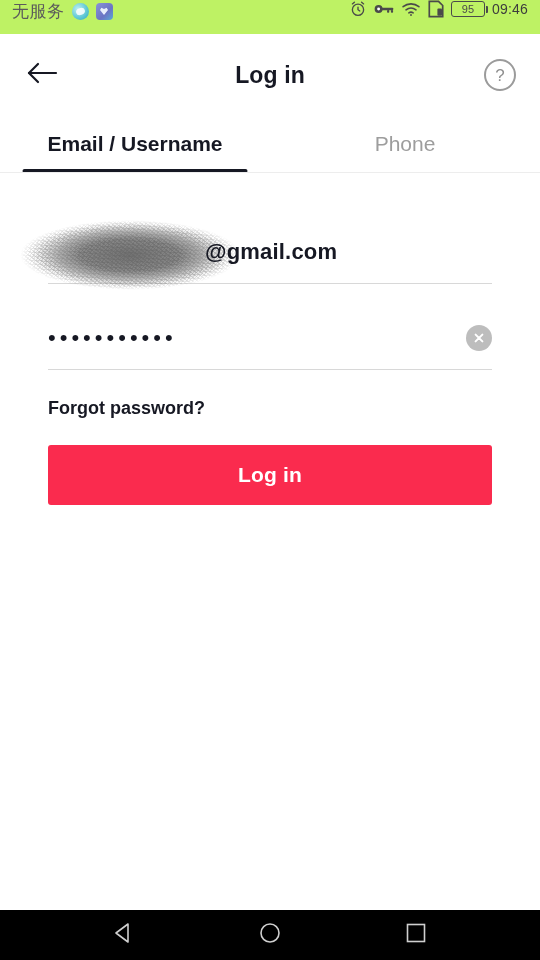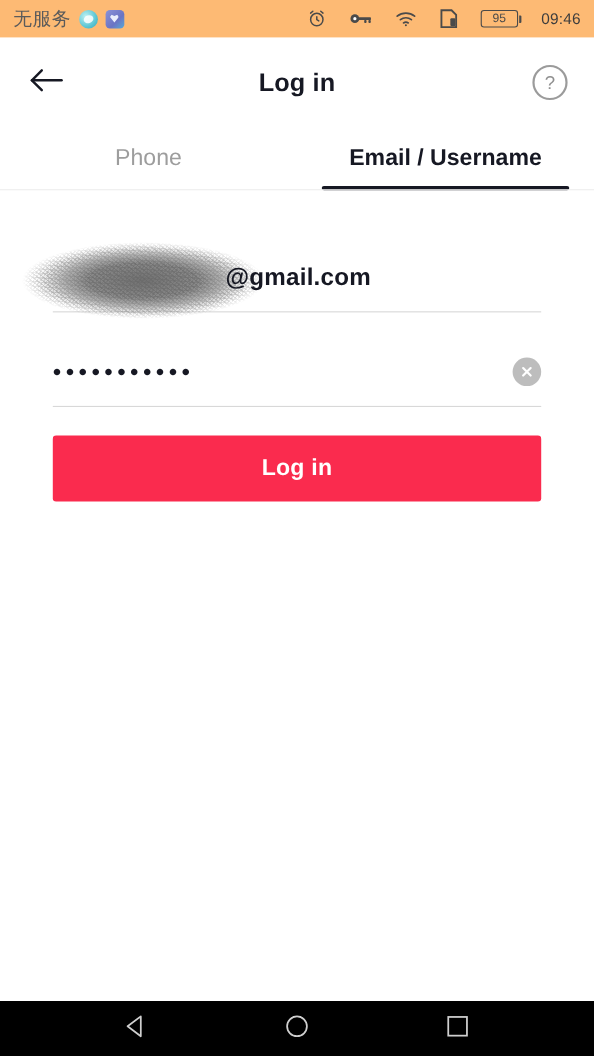--- a/index.html
+++ b/index.html
@@ -12,23 +12,23 @@
   .screen {
     position:relative;
     width:540px; height:960px;
     background:#ffffff;
   }
 
   
   .statusbar {
     position:absolute; top:0; left:0;
     width:540px; height:34px;
-    display:flex; align-items:center;
+    display:flex; align-items:flex-start;
     padding:0 12px;
-    background:#fdba74;
+    background:#bef264;
   }
   .sb-left { display:flex; align-items:center; gap:7px; }
   .sb-carrier {
     font-size:17px; color:#5b5b5b; letter-spacing:.5px;
     font-family:"DejaVu Sans", sans-serif;
   }
   .sb-app-icon1 {
     width:17px; height:17px; border-radius:50%;
     background:radial-gradient(circle at 35% 35%, #bdf0f2 0%, #63c9d6 55%, #2aa6bb 100%);
     position:relative;
@@ -44,21 +44,21 @@
     background:linear-gradient(135deg,#8a93d8 0%,#6b74c4 60%,#59a9d6 100%);
     position:relative;
   }
   .sb-app-icon2::after{
     content:""; position:absolute; left:4.5px; top:4px;
     width:8px; height:8px;
     background:#e9eefc;
     clip-path:polygon(50% 100%,0% 38%,18% 10%,50% 26%,82% 10%,100% 38%);
   }
   .sb-right {
-    margin-left:auto; display:flex; align-items:center; gap:21px;
+    margin-left:auto; display:flex; align-items:center; gap:7px;
     color:#4a4a4a;
   }
   .sb-right svg { display:block; }
   .sb-battery {
     position:relative; width:34px; height:16px;
     border:1.6px solid #4a4a4a; border-radius:3px;
     display:flex; align-items:center; justify-content:center;
   }
   .sb-battery::after{
     content:""; position:absolute; right:-4px; top:4px;
@@ -256,26 +256,26 @@
         </svg>
       </span>
     </div>
     <div class="page-title">Log in</div>
     <div class="help-btn">
       <span>?</span>
     </div>
   </div>
 
   <div class="tabs">
-    <div class="tab inactive">
-      <span class="tab-label">Phone</span>
-    </div>
     <div class="tab active">
       <span class="tab-label">Email / Username</span>
       <span class="tab-underline"></span>
+    </div>
+    <div class="tab inactive">
+      <span class="tab-label">Phone</span>
     </div>
   </div>
   <div class="tabs-divider"></div>
 
   <div class="form">
 
     <div class="field field-email">
       <span class="redacted-wrap">
         <span class="redacted-blob"></span>
       </span>
@@ -284,20 +284,21 @@
 
     <div class="field field-password">
       <span class="pwd-dots">•••••••••••</span>
       <span class="clear-btn">
         <svg width="14" height="14" viewBox="0 0 14 14" fill="none" stroke="#ffffff" stroke-width="2" stroke-linecap="round">
           <path d="M3.6 3.6 10.4 10.4M10.4 3.6 3.6 10.4"></path>
         </svg>
       </span>
     </div>
 
+    <div class="forgot">Forgot password?</div>
 
     <div class="login-btn">
       <span>Log in</span>
     </div>
   </div>
 
   <div class="navbar">
     <div class="nav-btn">
       <span>
         <svg width="26" height="26" viewBox="0 0 26 26" fill="none" stroke="#cfcfcf" stroke-width="1.6" stroke-linejoin="round">

